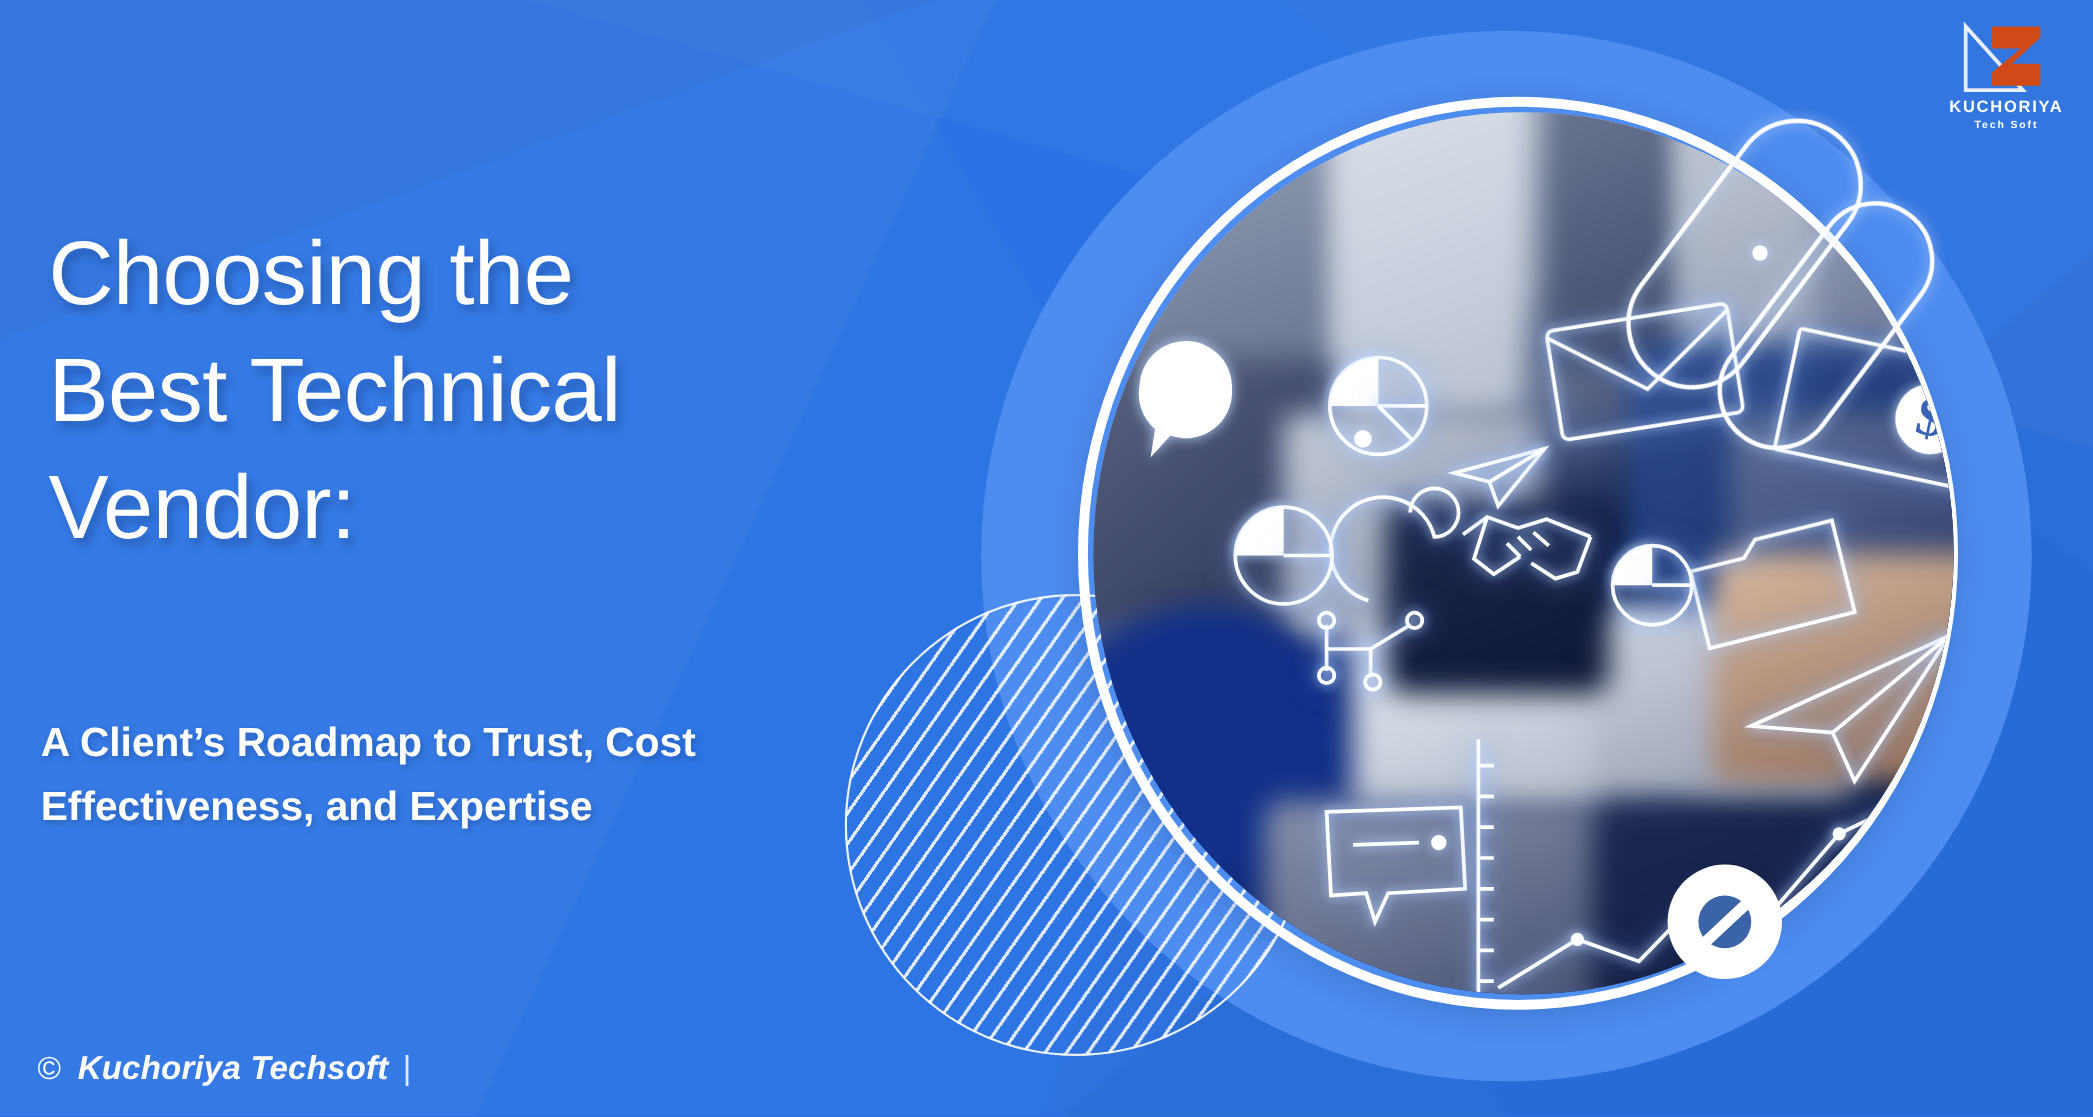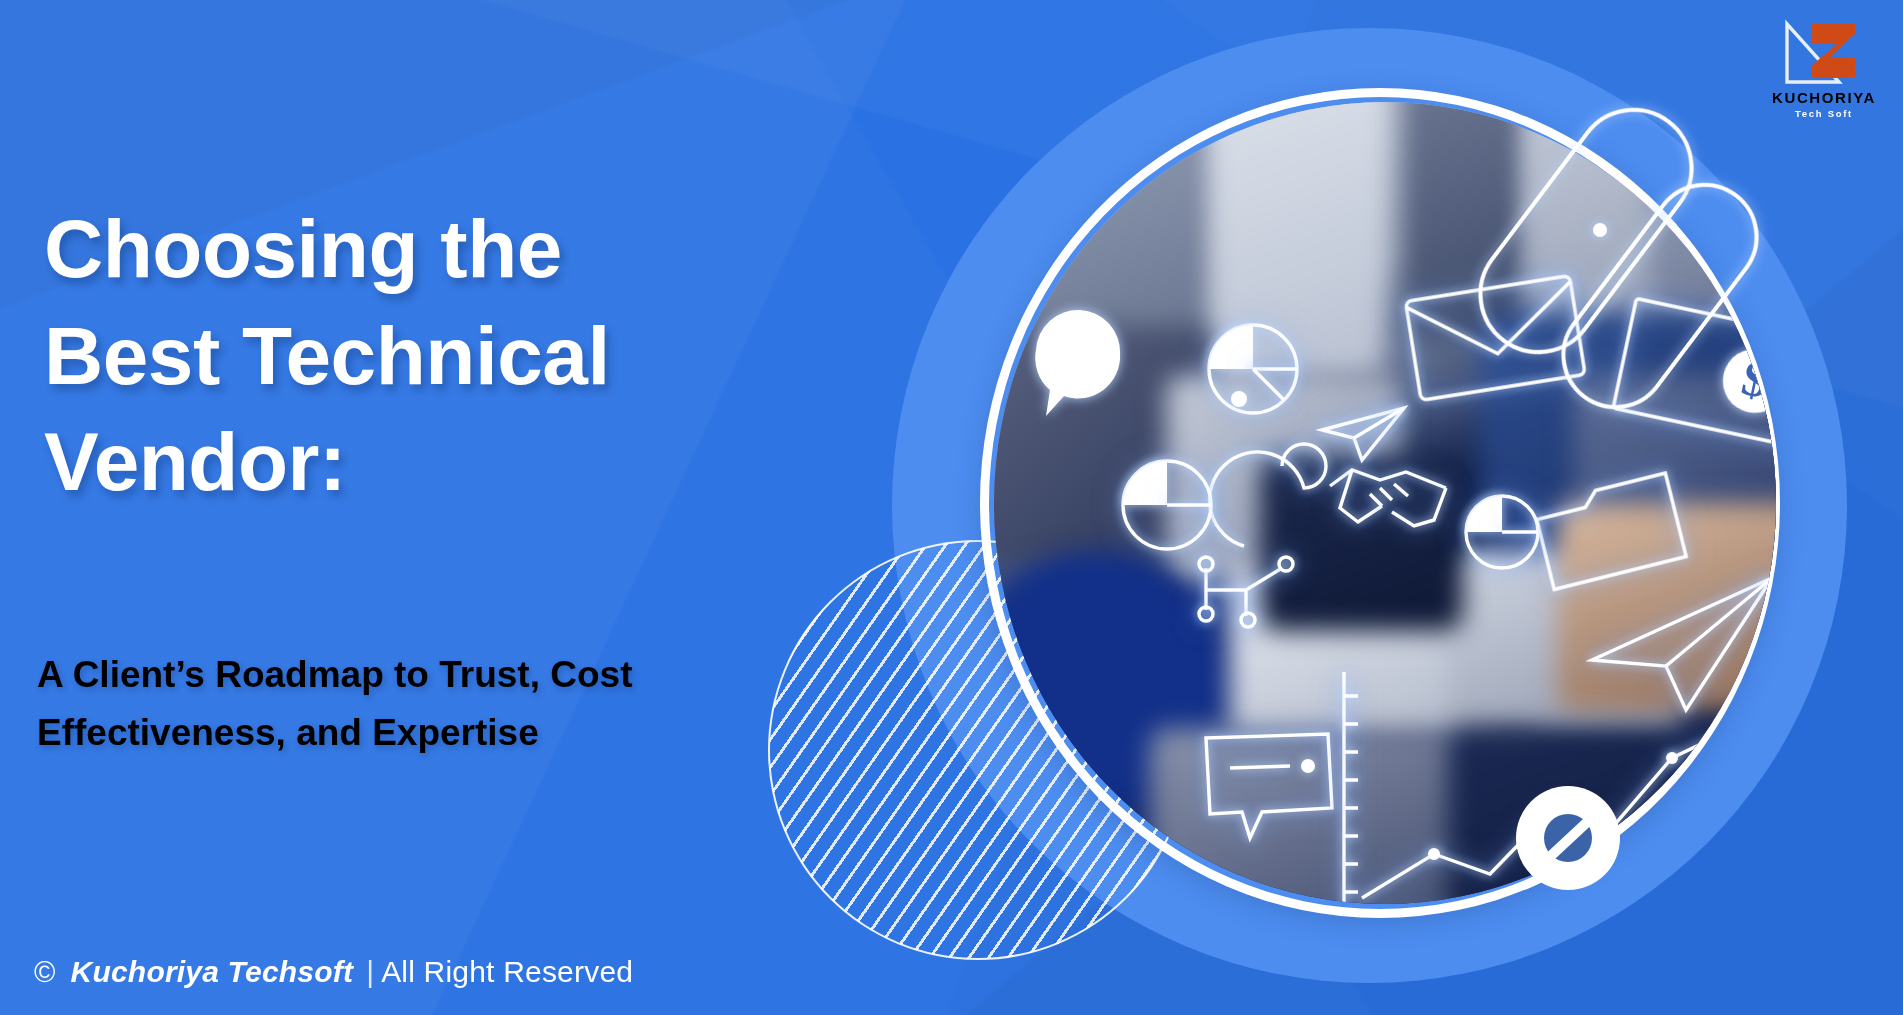--- a/index.html
+++ b/index.html
@@ -25,28 +25,28 @@
   .bg-poly2{
     position:absolute;inset:0;pointer-events:none;opacity:.5;
     background:
       linear-gradient(215deg, rgba(255,255,255,.04) 0 22%, rgba(0,0,0,0) 22.2%),
       linear-gradient(-70deg, rgba(0,0,0,.04) 0 42%, rgba(0,0,0,0) 42.2%);
   }
 
   
   .title{
     position:absolute;left:44px;top:196px;width:830px;
-    color:#ffffff;font-weight:700;font-size:82px;line-height:1.30;
+    color:#ffffff;font-weight:400;font-size:82px;line-height:1.30;
     letter-spacing:-0.5px;
     text-shadow:4px 6px 9px rgba(10,40,90,.33);
     white-space:pre-line;
   }
   .subtitle{
     position:absolute;left:37px;top:646px;width:860px;
-    color:#000000;font-weight:700;font-size:37px;line-height:1.58;
+    color:#ffffff;font-weight:700;font-size:37px;line-height:1.58;
     text-shadow:2px 3px 6px rgba(10,40,90,.28);
     white-space:pre-line;
   }
   .footer{
     position:absolute;left:34px;top:955px;
     color:#ffffff;font-size:30px;font-weight:400;letter-spacing:.2px;
     white-space:nowrap;display:flex;align-items:center;gap:0;
   }
   .footer .copy-mark{display:inline-block;margin-right:9px;font-size:29px;}
   .footer .brand{font-weight:700;margin:0 6px;font-style:italic;}
@@ -112,21 +112,21 @@
   }
   .badge-slash{
     position:absolute;left:660px;top:834px;width:58px;height:10px;background:#ffffff;
     transform:rotate(-43deg);transform-origin:center;
   }
 
   
   .logo{position:absolute;left:1760px;top:18px;width:128px;text-align:center;}
   .logo-mark{position:relative;width:94px;height:70px;margin:0 auto 2px;}
   .logo-word{
-    color:#000000;font-weight:700;font-size:15px;letter-spacing:1.6px;
+    color:#ffffff;font-weight:700;font-size:15px;letter-spacing:1.6px;
     line-height:1;margin-top:1px;
   }
   .logo-sub{
     color:#ffffff;font-weight:700;font-size:9.5px;letter-spacing:1.7px;margin-top:3px;
   }
 </style>
 </head>
 <body>
 
 <div class="banner">
@@ -278,21 +278,20 @@
   <div class="title">Choosing the
 Best Technical
 Vendor:</div>
   <div class="subtitle">A Client’s Roadmap to Trust, Cost
 Effectiveness, and Expertise</div>
 
   <div class="footer">
     <span class="copy-mark">©</span>
     <span class="brand">Kuchoriya Techsoft</span>
     <span class="divider">|</span>
-    <span>All Right Reserved</span>
   </div>
 
   <div class="logo">
     <div class="logo-mark">
       <svg width="94" height="70" viewBox="0 0 94 70">
         <path d="M10 6 L10 64 L62 64 L10 6 Z" fill="none" stroke="#e8eef8" stroke-width="3.4"></path>
         <path d="M34 6 L78 6 L78 16 L52 40 L78 40 L78 60 L34 60 L34 48 L60 26 L34 26 Z" fill="#cf4a16"></path>
         <path d="M34 6 L78 6 L48 36 L78 36 L78 64 L30 64" fill="none" stroke="#cf4a16" stroke-width="0"></path>
         <path d="M36 4 L80 4 L80 14 L46 50 L80 50 L80 66 L34 66" fill="none" stroke="#e8eef8" stroke-width="3.2" opacity="0"></path>
       </svg>

